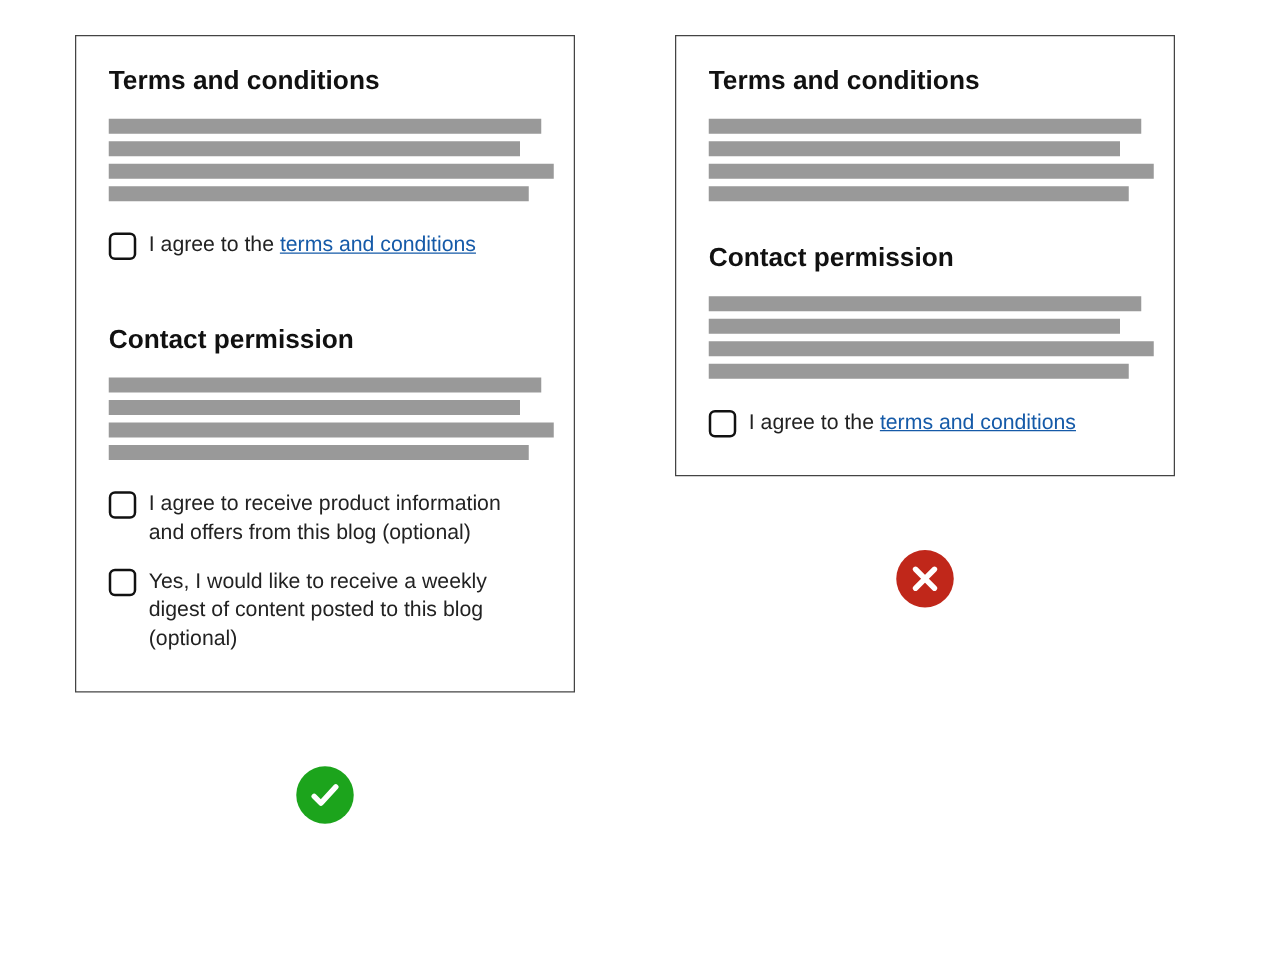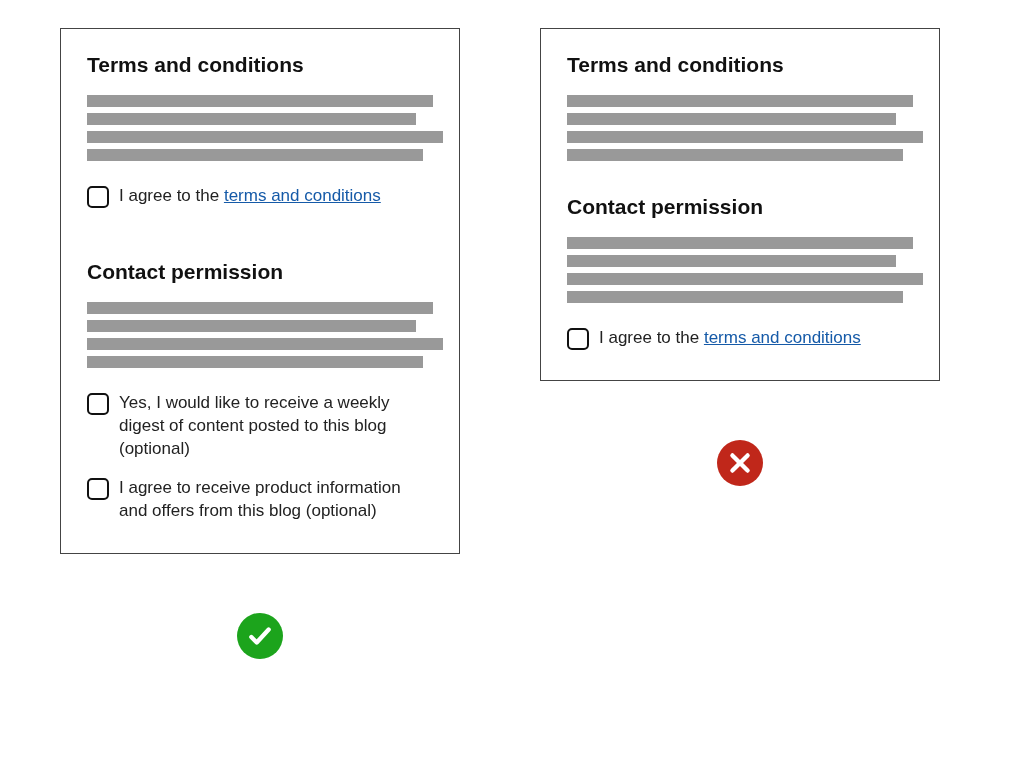--- a/index.html
+++ b/index.html
@@ -117,26 +117,26 @@
       <h2>Contact permission</h2>
       <div class="placeholder-block">
         <div class="ph-line w-full"></div>
         <div class="ph-line w-95"></div>
         <div class="ph-line w-102"></div>
         <div class="ph-line w-97"></div>
       </div>
 
       <div class="cb-row">
         <div class="cb"></div>
-        <div class="cb-label">Yes, I would like to receive a weekly digest of content posted to this blog (optional)</div>
+        <div class="cb-label">I agree to receive product information and offers from this blog (optional)</div>
       </div>
 
       <div class="cb-row">
         <div class="cb"></div>
-        <div class="cb-label">I agree to receive product information and offers from this blog (optional)</div>
+        <div class="cb-label">Yes, I would like to receive a weekly digest of content posted to this blog (optional)</div>
       </div>
 
     </div>
 
     <div class="status-icon icon-good">
       <svg viewBox="0 0 24 24" fill="none" stroke="#fff" stroke-width="4" stroke-linecap="round" stroke-linejoin="round">
         <polyline points="4 13 9 18 20 6"></polyline>
       </svg>
     </div>
   </div>

